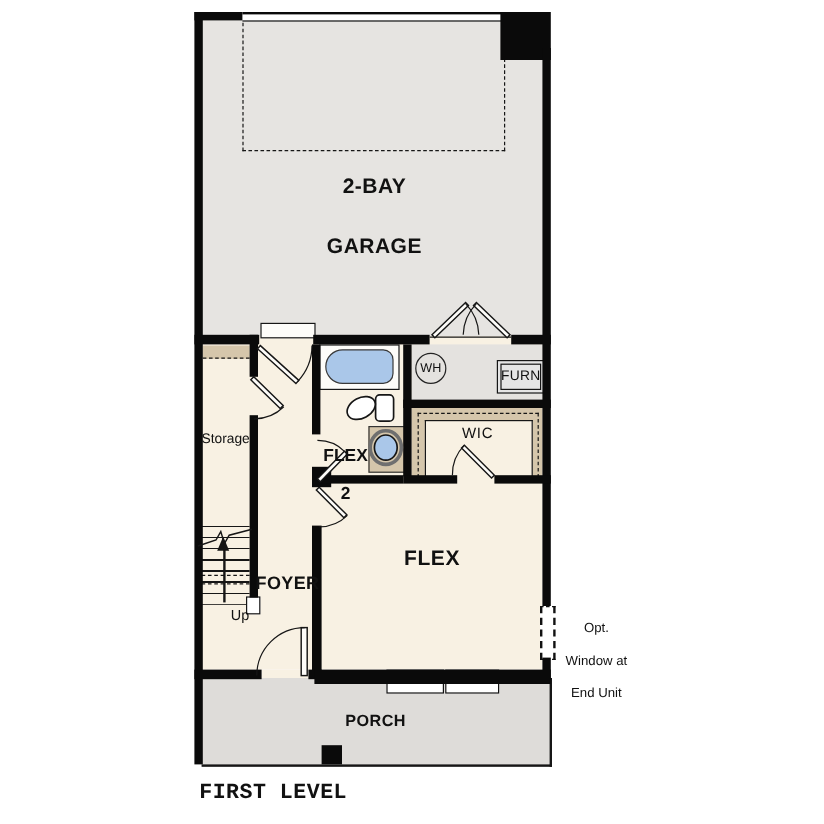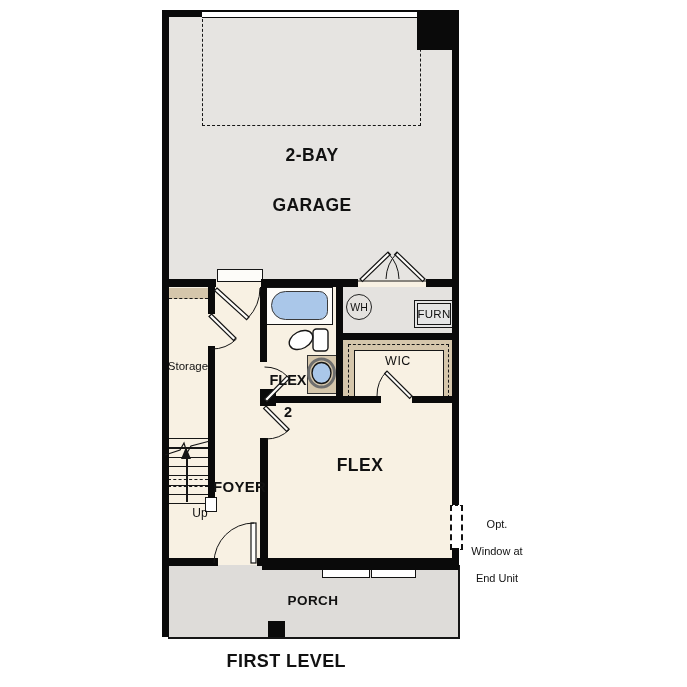--- a/index.html
+++ b/index.html
@@ -51,21 +51,21 @@
   .b{font-weight:bold;}
   .garage-lbl{font-size:17.5px;line-height:25px;letter-spacing:.4px;}
   .storage-lbl{font-size:11.5px;}
   .bath-lbl{font-size:14.5px;line-height:16px;}
   .wic-lbl{font-size:12.5px;letter-spacing:.5px;}
   .foyer-lbl{font-size:15px;letter-spacing:.3px;}
   .flex-lbl{font-size:17.5px;letter-spacing:.5px;}
   .up-lbl{font-size:12px;}
   .opt-lbl{font-size:11px;line-height:13.5px;}
   .porch-lbl{font-size:13.5px;letter-spacing:.4px;}
-  .title-lbl{font-size:18px;letter-spacing:.4px;text-align:right;}
+  .title-lbl{font-size:18px;letter-spacing:.4px;text-align:left;font-family:Liberation Mono, monospace;}
 </style>
 </head>
 <body>
 
 <div class="plan">
 
   <div class="abs fill garage-floor" style="left:168px;top:14px;width:284px;height:266px;"></div>
   <div class="abs fill interior-floor" style="left:168px;top:280px;width:284px;height:278px;"></div>
   <div class="abs fill interior-floor" style="left:218px;top:558px;width:39px;height:8px;"></div>
   <div class="abs fill utility-floor" style="left:343px;top:287px;width:109px;height:47px;"></div>

